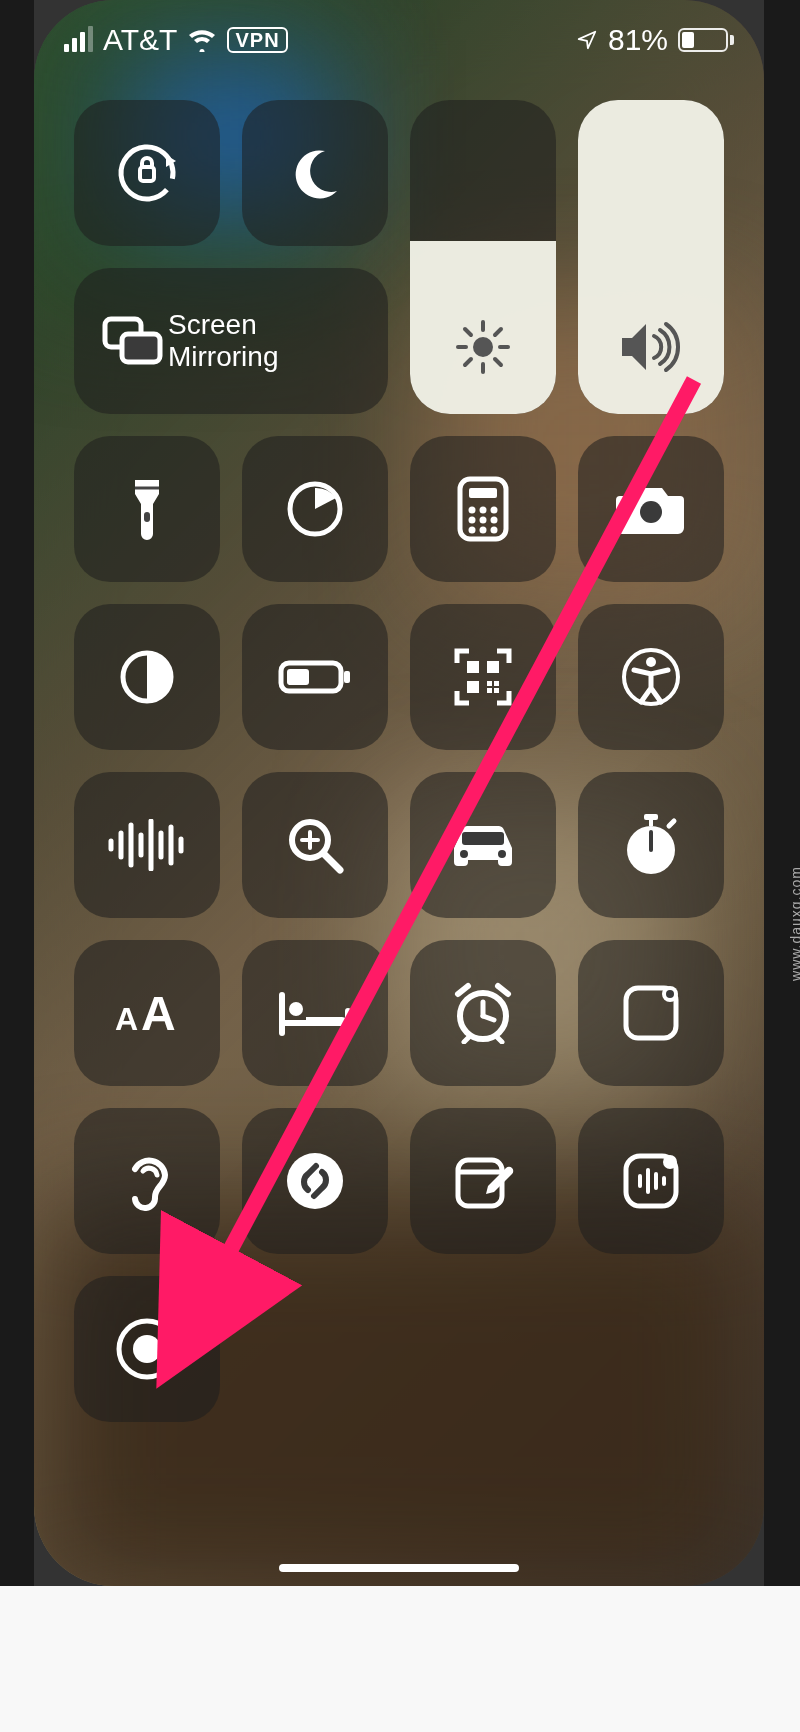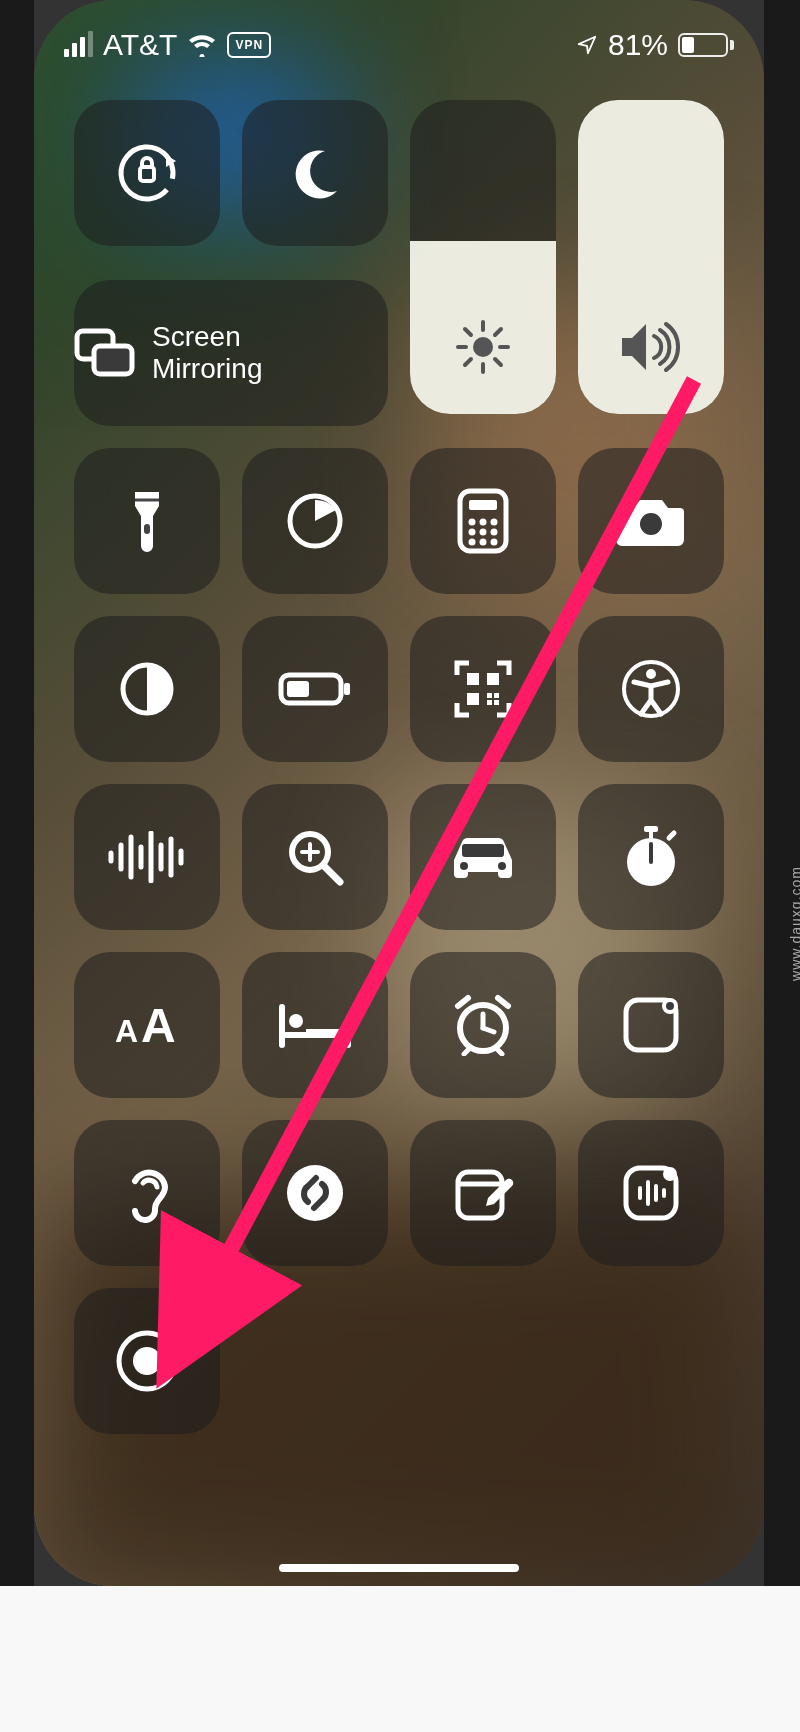--- a/index.html
+++ b/index.html
@@ -35,56 +35,56 @@
   .b1 { left:0; top:0; width:300px; height:300px; background:#2a4a2a; }
   .b2 { left:100px; top:60px; width:200px; height:150px; background:#2060b0; }
   .b3 { left:400px; top:300px; width:300px; height:300px; background:#8a6a4a; }
   .b4 { left:0; top:1200px; width:730px; height:400px; background:#3a2a1a; }
   .b5 { left:350px; top:800px; width:300px; height:300px; background:#c0b090; opacity:0.5; }
 
   .status-bar {
     position: relative;
     display: flex;
     justify-content: space-between;
-    align-items: flex-end;
+    align-items: center;
     padding: 18px 30px 8px 30px;
     height: 70px;
     font-weight: 500;
     font-size: 30px;
     z-index: 5;
   }
   .status-left, .status-right { display:flex; align-items:center; gap:10px; }
   .signal-bars { display:flex; align-items:flex-end; gap:3px; height:24px; }
   .signal-bars span { width:5px; background:#fff; border-radius:1px; }
   .signal-bars span:nth-child(1){height:8px;}
   .signal-bars span:nth-child(2){height:14px;}
   .signal-bars span:nth-child(3){height:20px;}
   .signal-bars span:nth-child(4){height:26px; background:rgba(255,255,255,0.35);}
-  .vpn-badge { border:2px solid #fff; border-radius:6px; padding:0 6px; font-size:12px; line-height:22px; font-weight:600; letter-spacing:1px; }
+  .vpn-badge { border:2px solid #fff; border-radius:6px; padding:0 6px; font-size:20px; line-height:22px; font-weight:600; letter-spacing:1px; }
   .battery { display:flex; align-items:center; }
   .battery-body { width:50px; height:24px; border:2.5px solid rgba(255,255,255,0.9); border-radius:6px; position:relative; }
   .battery-fill { position:absolute; left:2px; top:2px; bottom:2px; width:25%; background:#fff; border-radius:2px;}
   .battery-tip { width:4px; height:10px; background:rgba(255,255,255,0.9); border-radius:0 2px 2px 0; margin-left:2px; }
 
   .cc {
     position: relative;
     padding: 30px 40px 40px 40px;
     z-index:5;
   }
   .row { display:flex; gap:22px; margin-bottom:22px; }
   .tile {
     background: rgba(30,30,30,0.55);
     border-radius: 36px;
     display:flex;
     align-items:center;
     justify-content:center;
     color:#fff;
   }
   .tile-sm { width:146px; height:146px; }
-  .tile-screen { width:314px; height:146px; justify-content:flex-start; gap:16px;margin-top:12px; }
+  .tile-screen { width:314px; height:146px; justify-content:flex-start; padding-left:28px; gap:4px; }
   .slider {
     width:146px; height:314px;
     background: rgba(30,30,30,0.55);
     border-radius: 40px;
     position:relative;
     overflow:hidden;
   }
   .slider-fill {
     position:absolute; left:0; right:0; bottom:0;
     background: rgba(245,245,235,0.95);

